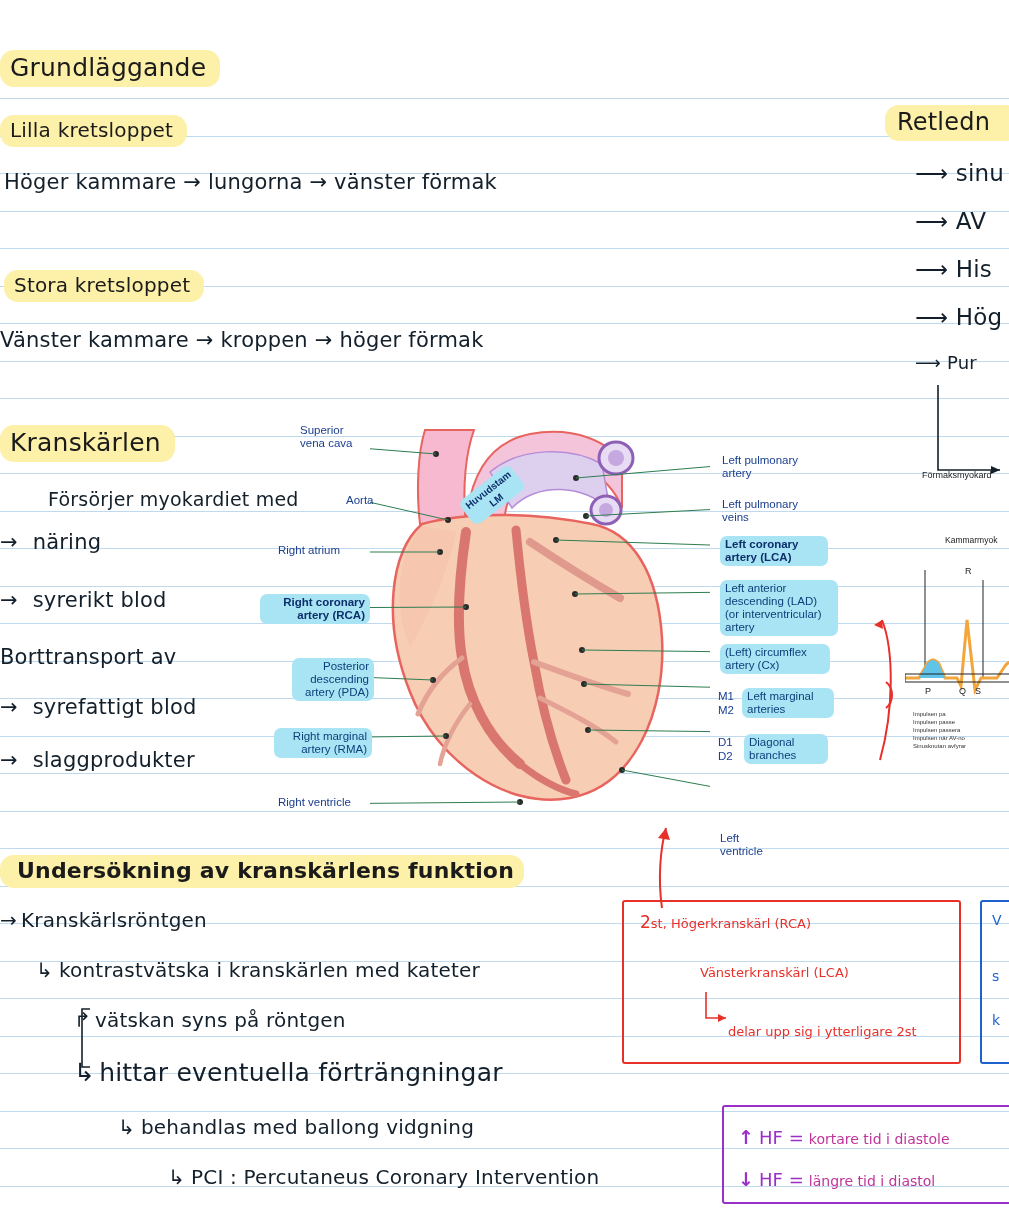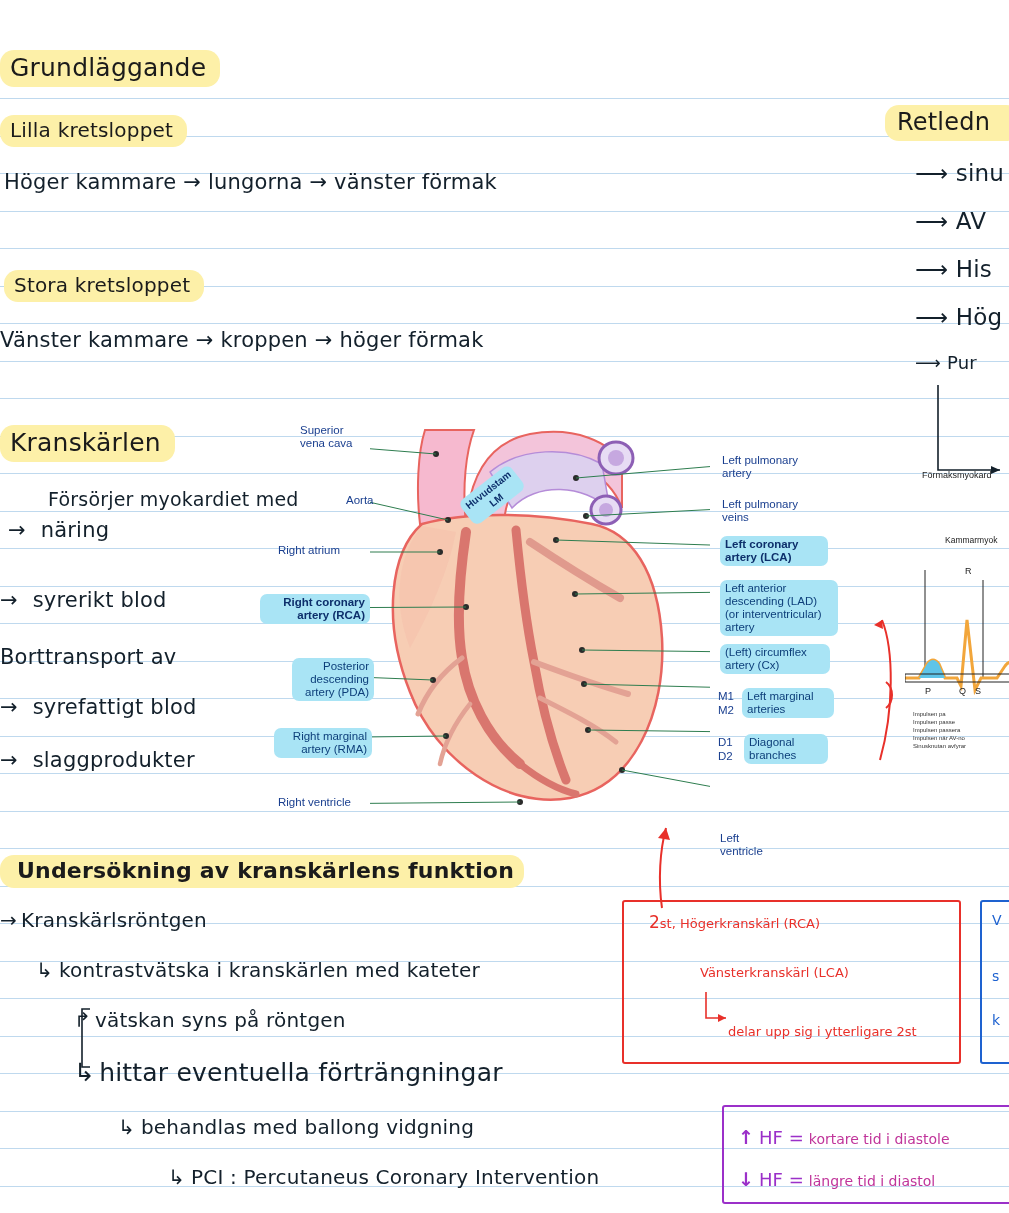--- a/index.html
+++ b/index.html
@@ -113,21 +113,21 @@
 
 <div class="layer hand h2" style="left:4px;top:270px;">
   <span class="hl">Stora kretsloppet</span>
 </div>
 <div class="layer hand body" style="left:0;top:328px;">Vänster kammare   →   kroppen  →  höger  förmak</div>
 
 <div class="layer hand h1" style="left:0;top:425px;">
   <span class="hl">Kranskärlen</span>
 </div>
 <div class="layer hand" style="left:0;top:488px;font-size:19px;padding-left:48px;">Försörjer myokardiet med</div>
-<div class="layer hand" style="left:0;top:518px;font-size:21px;padding-left:8px;">
+<div class="layer hand" style="left:0;top:530px;font-size:21px;">
   <span>→</span>
   <span style="margin-left:8px;">näring</span>
 </div>
 <div class="layer hand" style="left:0;top:588px;font-size:21px;">
   <span>→</span>
   <span style="margin-left:8px;">syrerikt blod</span>
 </div>
 <div class="layer hand" style="left:0;top:645px;font-size:21px;">Borttransport av</div>
 <div class="layer hand" style="left:0;top:695px;font-size:21px;">
   <span>→</span>
@@ -318,21 +318,21 @@
   <path d="M12,4 L4,4 L4,62 L12,62" stroke="#13202b" stroke-width="1.6" fill="none"></path>
 </svg>
 <div class="layer hand" style="left:118px;top:1115px;font-size:20px;">
   <span>↳</span><span style="margin-left:6px;">behandlas med ballong vidgning</span>
 </div>
 <div class="layer hand" style="left:168px;top:1165px;font-size:20px;">
   <span>↳</span><span style="margin-left:6px;">PCI : Percutaneus Coronary Intervention</span>
 </div>
 
 <div class="layer redbox"></div>
-<div class="layer redtext" style="left:640px;top:912px;margin-left:9px;">
+<div class="layer redtext" style="left:640px;top:912px;">
   <span style="font-size:17px;">2</span><span>st, Högerkranskärl (RCA)</span>
 </div>
 <div class="layer redtext" style="left:700px;top:965px;">Vänsterkranskärl (LCA)</div>
 <svg class="layer" style="left:700px;top:990px;" width="40" height="42">
   <path d="M6,2 L6,28 L26,28" stroke="#e8302a" stroke-width="1.6" fill="none"></path>
   <path d="M26,28 l-8,-4 l0,8 z" fill="#e8302a"></path>
 </svg>
 <div class="layer redtext" style="left:728px;top:1024px;">delar upp sig i ytterligare 2st</div>
 
 <div class="layer bluebox"></div>

